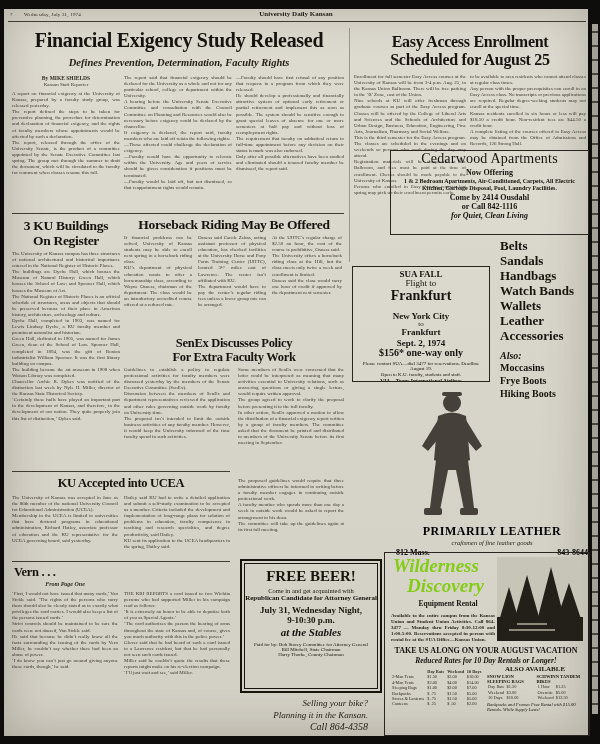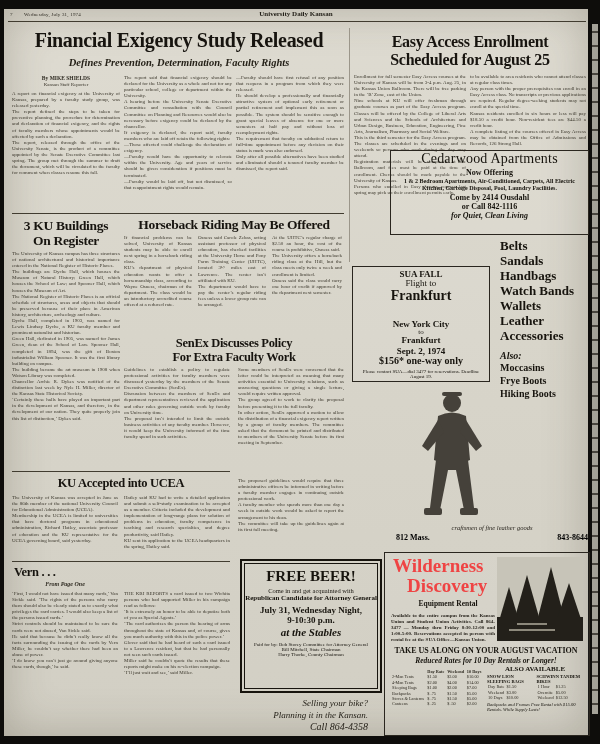--- a/index.html
+++ b/index.html
@@ -40,21 +40,21 @@
   .ced-l3{font-size:8px;font-weight:bold;}
   .ced-l5{font-size:8px;font-weight:bold;font-style:italic;}
   .leather-item{font-size:13px;font-weight:bold;line-height:15px;color:#17140e;}
   .also-label{font-size:10px;font-weight:bold;font-style:italic;color:#17140e;}
   .also-item{font-size:10px;font-weight:bold;line-height:13px;color:#17140e;}
   .prim-name{font-size:12px;font-weight:bold;letter-spacing:.5px;text-align:center;}
   .prim-tag{font-size:6.5px;font-style:italic;text-align:center;color:#2a261f;}
   .prim-row{display:flex;justify-content:space-between;font-size:8px;font-weight:bold;margin-top:2px;}
   .sua-line{line-height:1.05;}
   .beer-box{border:2px solid #17140e;outline:1px solid #17140e;outline-offset:-5px;text-align:center;color:#17140e;}
-  .wil-title{font-size:19px;font-weight:bold;color:#ef4444;white-space:nowrap;}
+  .wil-title{font-size:19px;font-weight:bold;font-style:italic;color:#84cc16;white-space:nowrap;}
   .wtable td{font-size:4.3px;line-height:5.4px;padding:0 1px;color:#2f2b22;}
   .wtable th{font-size:4.3px;line-height:5.4px;padding:0 1px;color:#2f2b22;text-align:left;font-weight:bold;}
   .mtable td{font-size:4.4px;line-height:5.6px;padding:0 1px;color:#2f2b22;}
   .bike-l{font-size:9px;font-style:italic;color:#221e16;text-align:right;line-height:12px;}
   table{border-collapse:collapse;}
 </style>
 </head>
 <body>
 
 <div class="page"></div>
@@ -174,21 +174,21 @@
 <div class="abs" style="left:238px;top:697px;width:130px;">
   <div class="bike-l">Selling your bike?</div>
   <div class="bike-l">Planning it in the Kansan.</div>
   <div class="bike-l" style="font-size:10px;font-family:Liberation Serif, serif;">Call 864-4358</div>
 </div>
 
 <div class="adbox" style="left:352px;top:266px;width:136px;height:114px;">
   <div class="sua-line" style="font-size:9px;font-weight:bold;margin-top:3px;">SUA FALL</div>
   <div class="sua-line" style="font-size:9px;">Flight to</div>
   <div class="sua-line" style="font-size:14px;font-weight:bold;">Frankfurt</div>
-  <div class="sua-line" style="font-size:9px;font-weight:bold;margin-top:16px;">New York City</div>
+  <div class="sua-line" style="font-size:9px;font-weight:bold;margin-top:8px;">New York City</div>
   <div class="sua-line" style="font-size:7px;">to</div>
   <div class="sua-line" style="font-size:9px;font-weight:bold;">Frankfurt</div>
   <div class="sua-line" style="font-size:9px;font-weight:bold;margin-top:1px;">Sept. 2, 1974</div>
   <div class="sua-line" style="font-size:10px;font-weight:bold;">$156* one-way only</div>
   <div class="sua-line" style="font-size:5px;margin:2px 6px 0;">Please contact SUA—dial 3477 for reservations. Deadline August 19.</div>
   <div class="sua-line" style="font-size:5px;margin:1px 6px 0;">Open to K.U. faculty, students and staff.</div>
   <div class="sua-line" style="font-size:5.5px;font-weight:bold;margin-top:2px;">VIA—Trans International Airlines</div>
 </div>
 
 <div class="abs" style="left:500px;top:238px;">
@@ -214,20 +214,21 @@
     <rect x="44" y="4" width="20" height="4" rx="2"></rect>
     <path d="M40 28 Q54 21 68 28 L72 72 Q54 80 36 72 Z"></path>
     <path d="M40 32 L24 58 L30 63 L46 44 Z"></path>
     <path d="M68 32 L84 58 L78 63 L62 44 Z"></path>
     <path d="M38 72 L32 120 L42 122 L50 82 L58 82 L66 122 L76 120 L70 72 Z"></path>
     <rect x="26" y="120" width="18" height="7" rx="2"></rect>
     <rect x="62" y="120" width="18" height="7" rx="2"></rect>
   </g>
 </svg>
 <div class="abs" style="left:396px;top:524px;width:192px;">
+  <div class="prim-name">PRIMARILY LEATHER</div>
   <div class="prim-tag">craftsmen of fine leather goods</div>
   <div class="prim-row">
     <span>812 Mass.</span>
     <span>843-8644</span>
   </div>
 </div>
 
 <div class="adbox" style="left:384px;top:552px;width:204px;height:182px;text-align:left;">
   <div class="abs wil-title" style="left:8px;top:2px;">Wilderness</div>
   <div class="abs wil-title" style="left:22px;top:22px;">Discovery</div>

